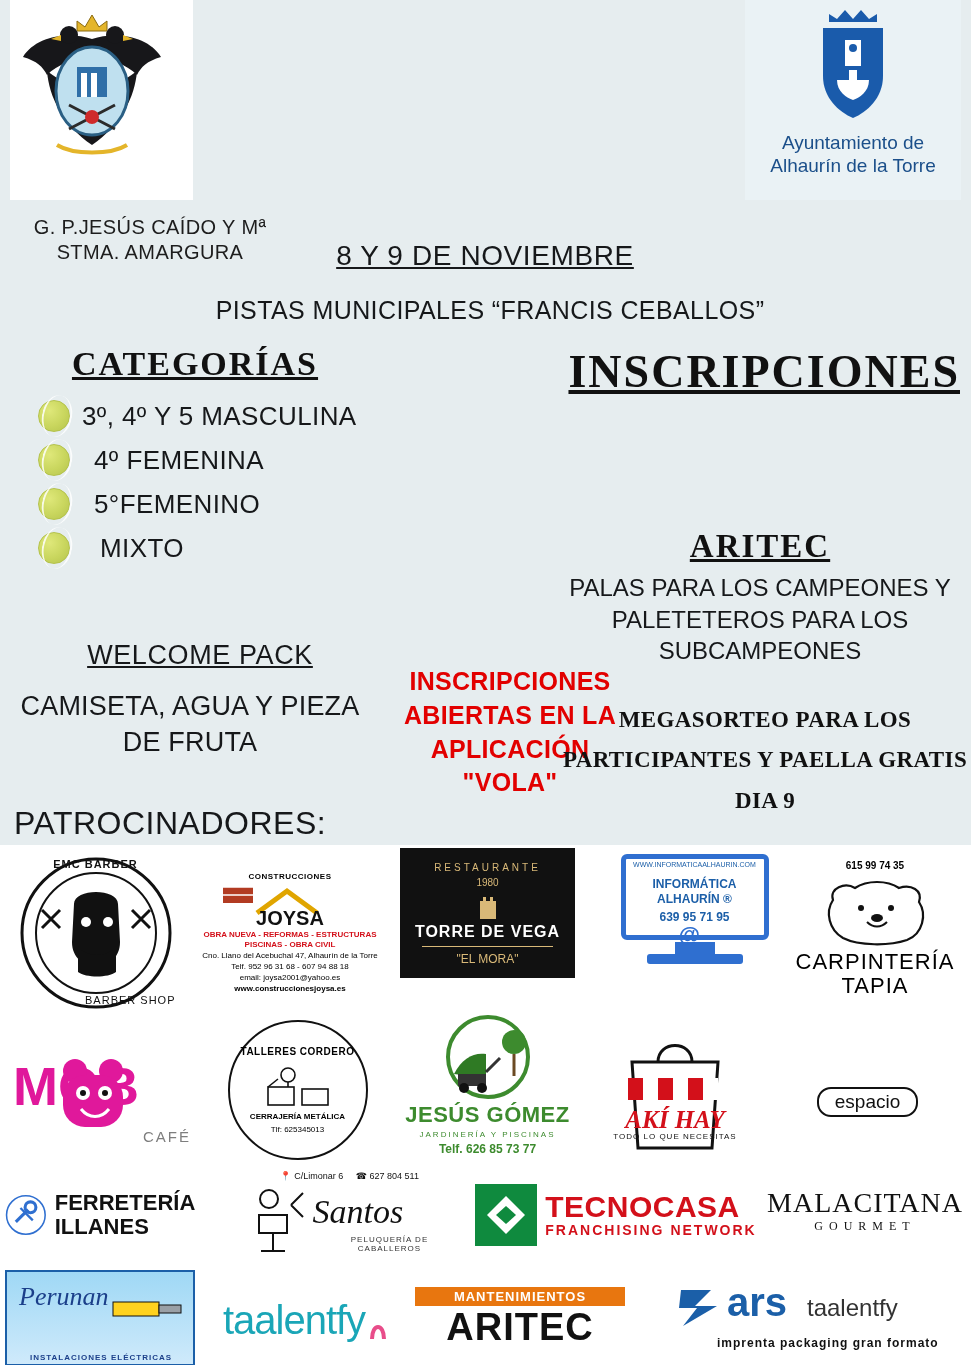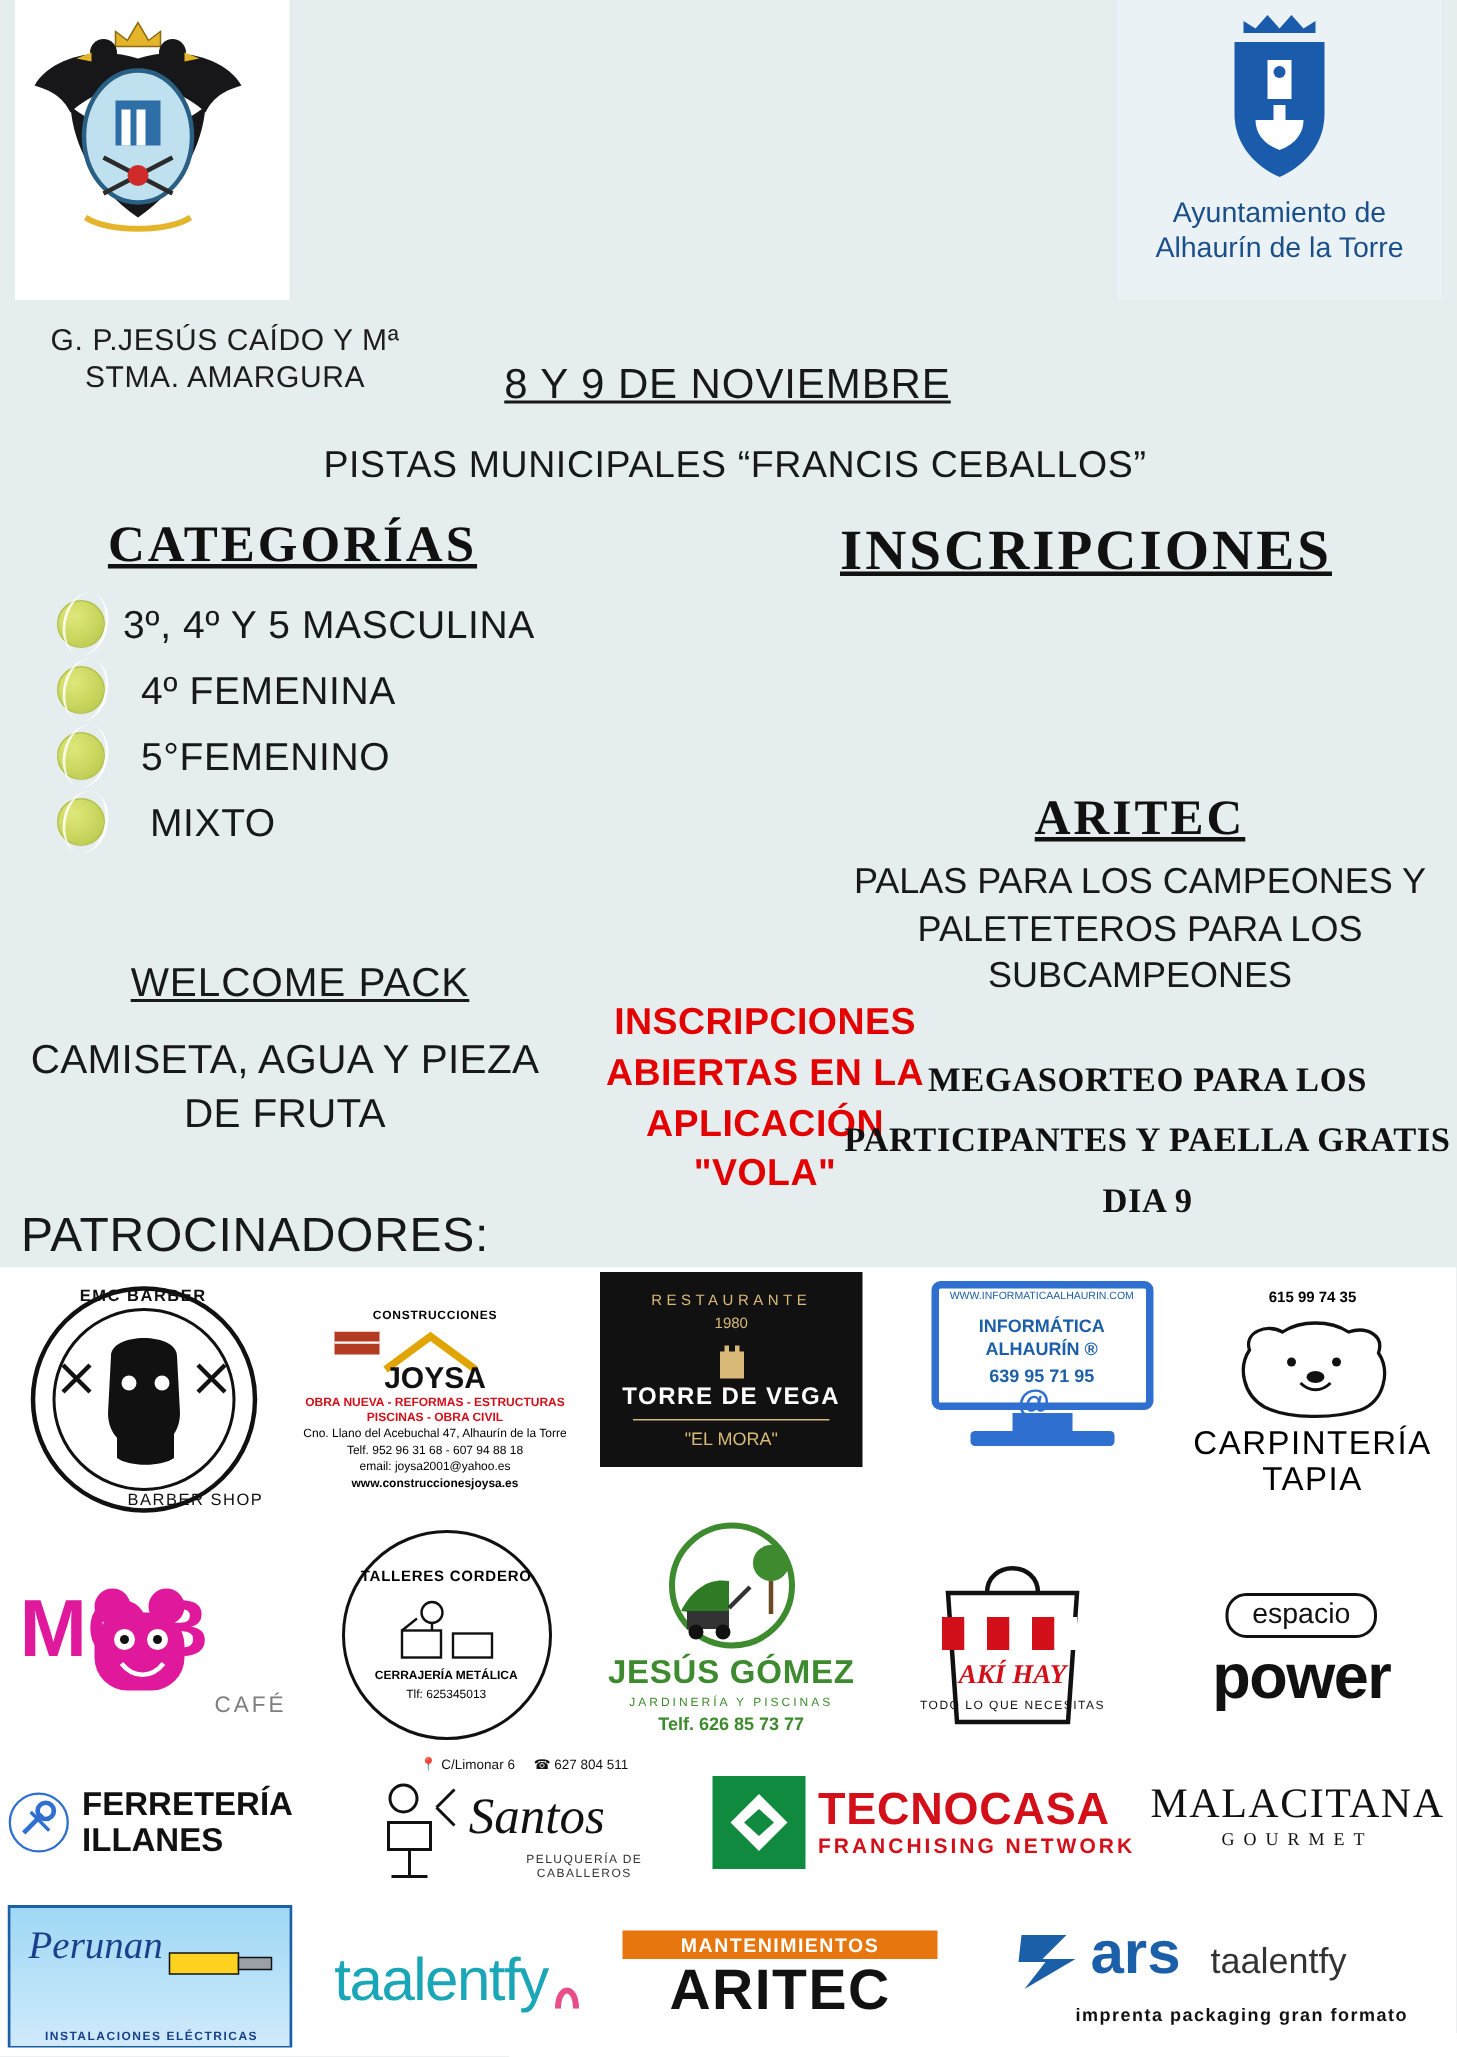--- a/index.html
+++ b/index.html
@@ -98,22 +98,22 @@
   .welcome-text{
     position:absolute;left:0;top:688px;width:380px;text-align:center;
     font-size:27px;line-height:1.35;color:#16181a;letter-spacing:.2px;
   }
   .vola{
     position:absolute;left:385px;top:665px;width:250px;text-align:center;
     color:#e20000;font-weight:bold;font-size:25px;line-height:1.35;
     letter-spacing:.3px;
   }
   .h-insc{
-    position:absolute;left:560px;top:345px;width:400px;text-align:left;
-    font-family:"Liberation Serif", serif;font-weight:bold;font-size:38px;
+    position:absolute;left:560px;top:345px;width:400px;text-align:right;
+    font-family:"Liberation Serif", serif;font-weight:bold;font-size:46px;
     letter-spacing:2px;text-decoration:underline;color:#111;
   }
   .insc-lines{
     position:absolute;left:545px;top:398px;width:420px;text-align:center;
     font-size:26px;line-height:1.42;color:#16181a;
   }
   .h-premios{
     position:absolute;left:560px;top:528px;width:400px;text-align:center;
     font-family:"Liberation Serif", serif;font-weight:bold;font-size:33px;
     letter-spacing:2px;text-decoration:underline;color:#111;
@@ -392,29 +392,28 @@
           <path d="M58 38 C58 16 92 16 92 38" fill="none" stroke="#111" stroke-width="3"></path>
           <g>
             <rect x="28" y="54" width="15" height="22" fill="#d3101a"></rect>
             <rect x="43" y="54" width="15" height="22" fill="#fff"></rect>
             <rect x="58" y="54" width="15" height="22" fill="#d3101a"></rect>
             <rect x="73" y="54" width="15" height="22" fill="#fff"></rect>
             <rect x="88" y="54" width="15" height="22" fill="#d3101a"></rect>
             <rect x="103" y="54" width="15" height="22" fill="#fff"></rect>
           </g>
         </svg>
-        <div style="position:absolute;left:0;top:82px;width:150px;text-align:center;font-size:18px;font-weight:bold;color:#d3101a;font-family:'Liberation Serif',serif;font-style:italic;">AKÍ HAY</div>
+        <div style="position:absolute;left:0;top:82px;width:150px;text-align:center;font-size:25px;font-weight:bold;color:#d3101a;font-family:'Liberation Serif',serif;font-style:italic;">AKÍ HAY</div>
         <div style="position:absolute;left:0;top:108px;width:150px;text-align:center;font-size:8px;color:#111;letter-spacing:1px;">TODO LO QUE NECESITAS</div>
       </div>
     </div>
 
     <div class="sp sp10">
       <div class="stack" style="gap:2px;margin-top:13px;">
         <div style="border:2px solid #111;border-radius:14px;padding:2px 16px;font-size:19px;color:#111;">espacio</div>
-        <div style="font-size:42px;font-weight:bold;letter-spacing:-1px;color:#111;">power</div>
       </div>
     </div>
 
     <div class="sp sp11">
       <div style="display:flex;align-items:center;gap:8px;">
         <svg width="54" height="54" viewBox="0 0 54 54">
           <circle cx="27" cy="27" r="25" fill="none" stroke="#2f6fd0" stroke-width="2"></circle>
           <path d="M14 36 L30 20" stroke="#2f6fd0" stroke-width="4"></path>
           <circle cx="33" cy="17" r="7" fill="none" stroke="#2f6fd0" stroke-width="4"></circle>
           <path d="M20 18 L36 34" stroke="#2f6fd0" stroke-width="3"></path>

